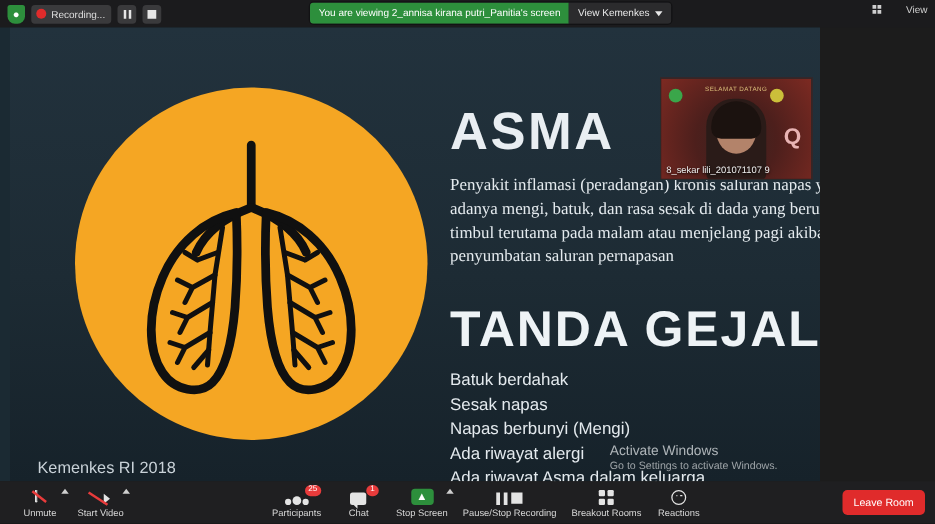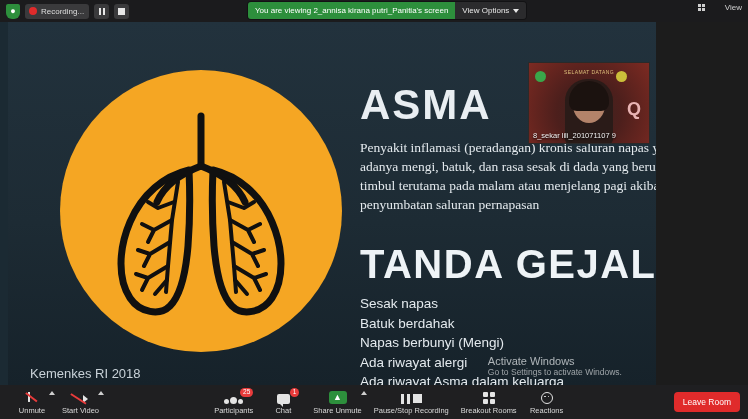--- a/index.html
+++ b/index.html
@@ -360,21 +360,21 @@
           </span>
       </div>
       <div class="ctrl-btn">
         <span class="sq"></span>
       </div>
     </div>
 
     <div class="share-banner">
       <div class="msg">You are viewing 2_annisa kirana putri_Panitia's screen</div>
       <div class="opts">
-        <span>View Options</span>
+        <span>View Kemenkes</span>
         <span class="caret-down"></span>
       </div>
     </div>
 
     <div class="view-btn">
       <span class="grid-ico">
           <i></i>
           <i></i>
           <i></i>
           <i></i>
@@ -417,22 +417,22 @@
             </g>
           </g>
         </svg>
       </div>
 
       <div class="slide-title">ASMA</div>
       <div class="slide-body">Penyakit inflamasi (peradangan) kronis saluran napas yang ditandai adanya mengi, batuk, dan rasa sesak di dada yang berulang dan timbul terutama pada malam atau menjelang pagi akibat penyumbatan saluran pernapasan</div>
       <div class="slide-title2">TANDA GEJALA</div>
 
       <ul class="symptom-list">
+        <li>Batuk berdahak</li>
         <li>Sesak napas</li>
-        <li>Batuk berdahak</li>
         <li>Napas berbunyi (Mengi)</li>
         <li>Ada riwayat alergi</li>
         <li>Ada riwayat Asma dalam keluarga</li>
       </ul>
 
       <div class="slide-footer">Kemenkes RI 2018</div>
     </div>
 
     <div class="pip">
       <div class="pip-bg"></div>
@@ -491,21 +491,21 @@
           <span class="ic-chat"></span>
         </span>
         <span class="tb-label">Chat</span>
       </div>
 
       <div class="tb-item">
         <span class="caret-up-sm"></span>
         <span class="tb-ico">
           <span class="share-green">▲</span>
         </span>
-        <span class="tb-label">Share Unmute</span>
+        <span class="tb-label">Stop Screen</span>
       </div>
 
       <div class="tb-item">
         <span class="tb-ico">
           <span class="ic-pause">
               <i></i>
               <i></i>
               <span class="sq"></span>
             </span>
         </span>

